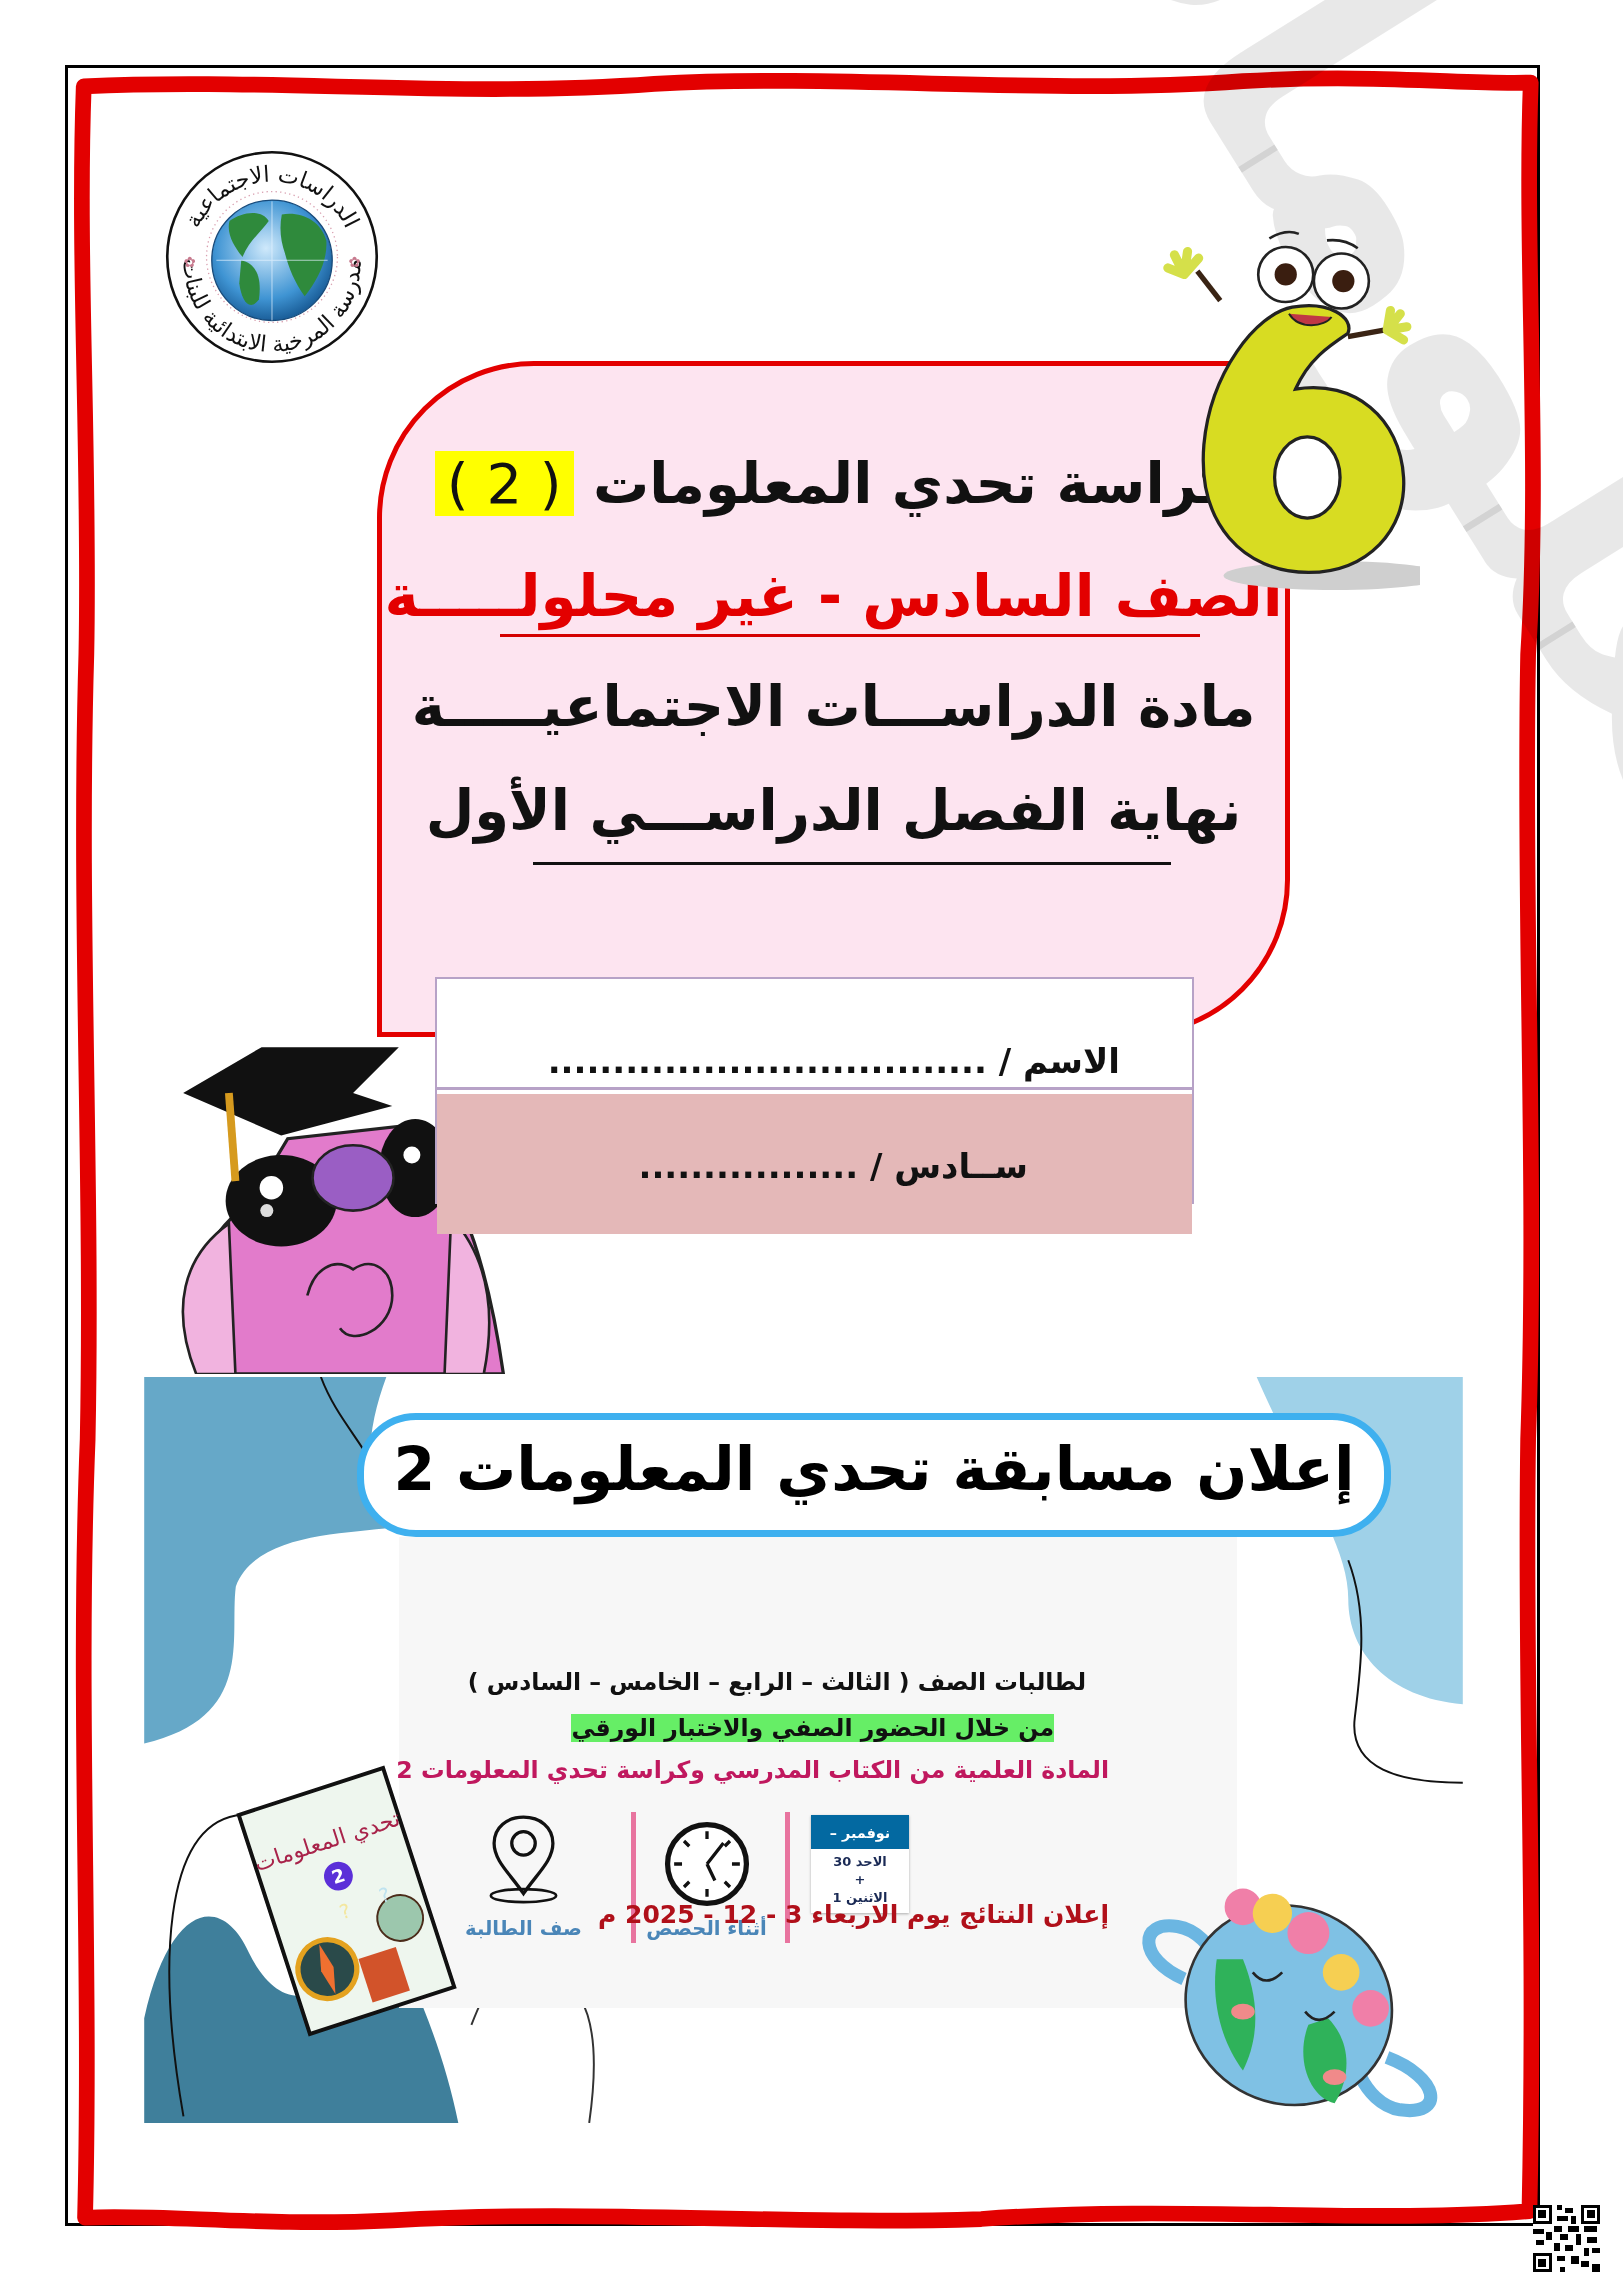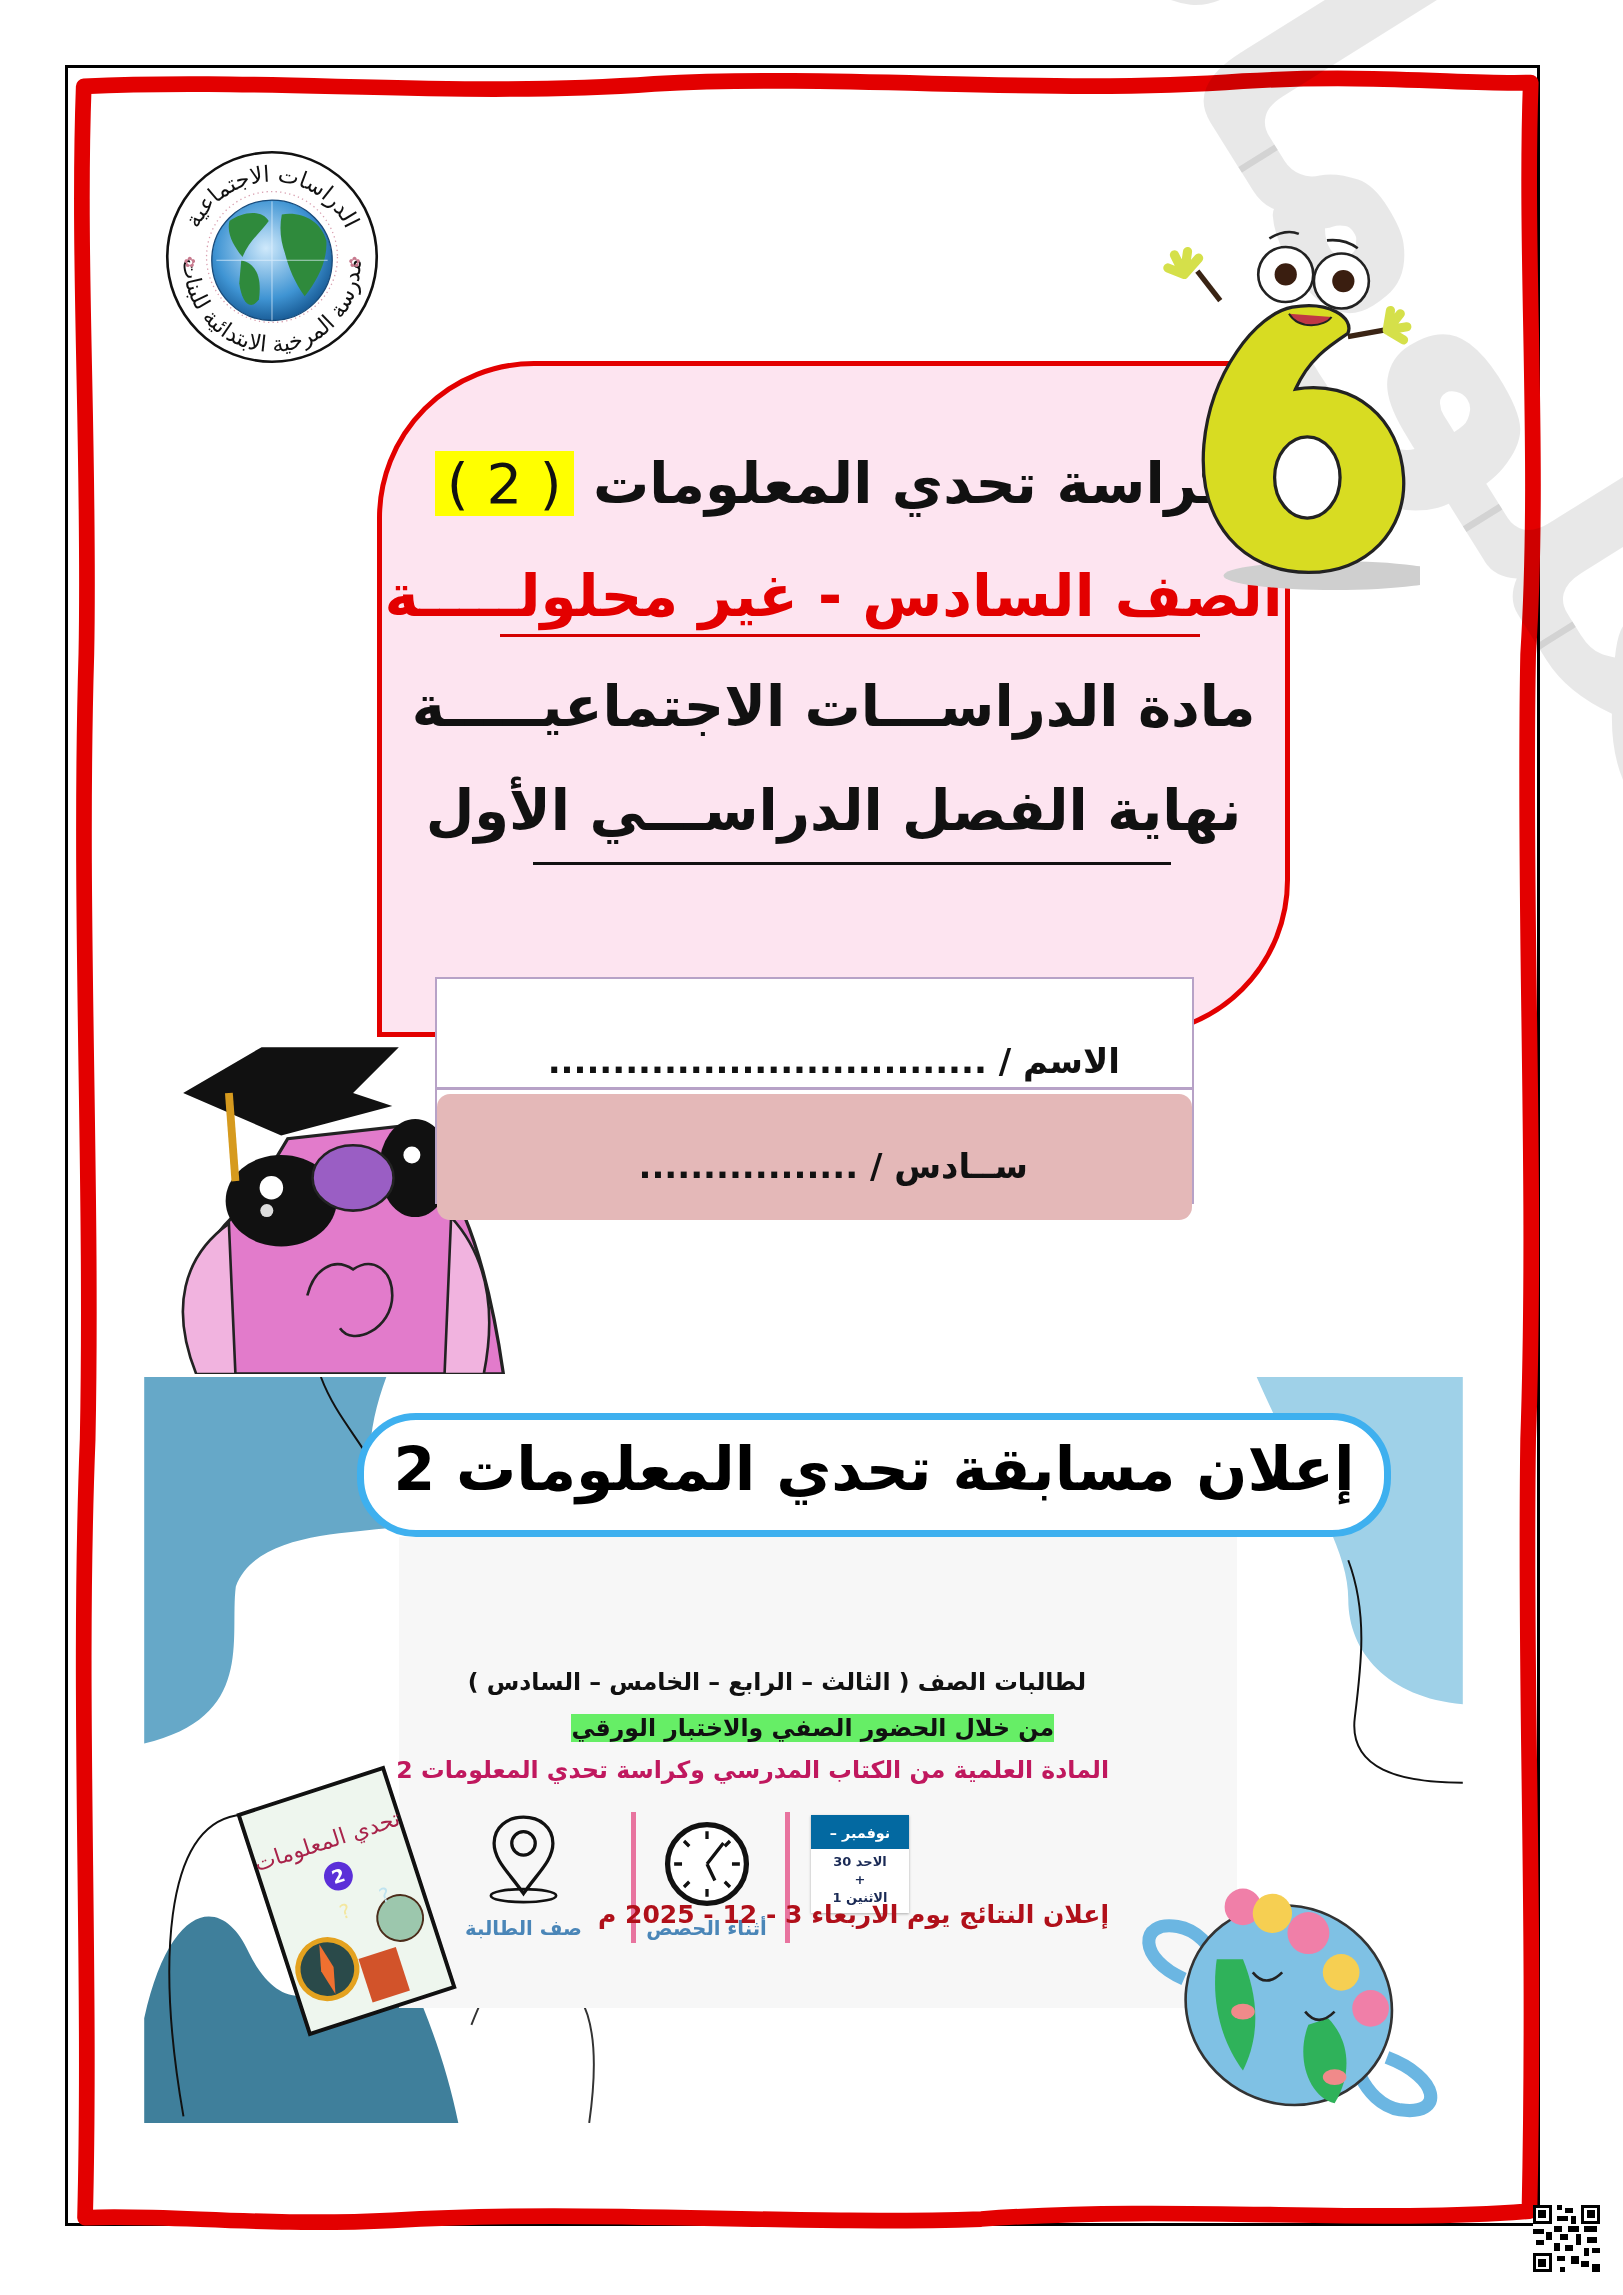--- a/index.html
+++ b/index.html
@@ -20,21 +20,21 @@
   .t2-rule{position:absolute;left:118px;width:700px;top:268px;height:2.6px;background:#d40000;}
   .t3{top:308px;font-size:56px;color:#111;}
   .t4{top:412px;font-size:56px;color:#111;}
   .t4-rule{position:absolute;left:151px;width:638px;top:496px;height:3.3px;background:#111;}
   
   .six{left:1158px;top:209px;width:262px;height:419px;}
   
   .name-box{left:435px;top:977px;width:759px;height:227px;border:2px solid #b7a2c7;box-sizing:border-box;padding-left:43px;}
   .name-row{position:absolute;left:0;right:0;direction:rtl;font-size:34px;font-weight:bold;color:#111;box-sizing:border-box;padding-right:72px;}
   .name-row1{top:0;height:111px;background:#fff;border-bottom:3.3px solid #b7a2c7;padding-top:62px;}
-  .name-row2{top:115px;height:126px;background:#e4b8b8;padding-top:52px;padding-right:164px;border-radius:13px;}
+  .name-row2{top:115px;height:140px;background:#e4b8b8;padding-top:52px;padding-right:164px;}
   .dots{letter-spacing:1.3px;font-weight:bold;}
   
   .stitch{left:157px;top:1021px;width:366px;height:353px;}
   
   .ann{left:144px;top:1377px;width:1319px;height:746px;background:#fff;overflow:hidden;}
   .blob1{left:0;top:0;}
   .ann-pill{left:213px;top:36px;width:1034px;height:124px;background:#fff;border:7.9px solid #3eb0ef;border-radius:59px;box-sizing:border-box;text-align:center;direction:rtl;font-size:60px;font-weight:bold;color:#000;line-height:98px;}
   .info{left:255px;top:160px;width:838px;height:471px;background:#f7f7f7;}
   .info-line{position:absolute;direction:rtl;font-weight:bold;white-space:nowrap;}
   .l1{right:92px;top:85px;font-size:23.6px;color:#111;}

